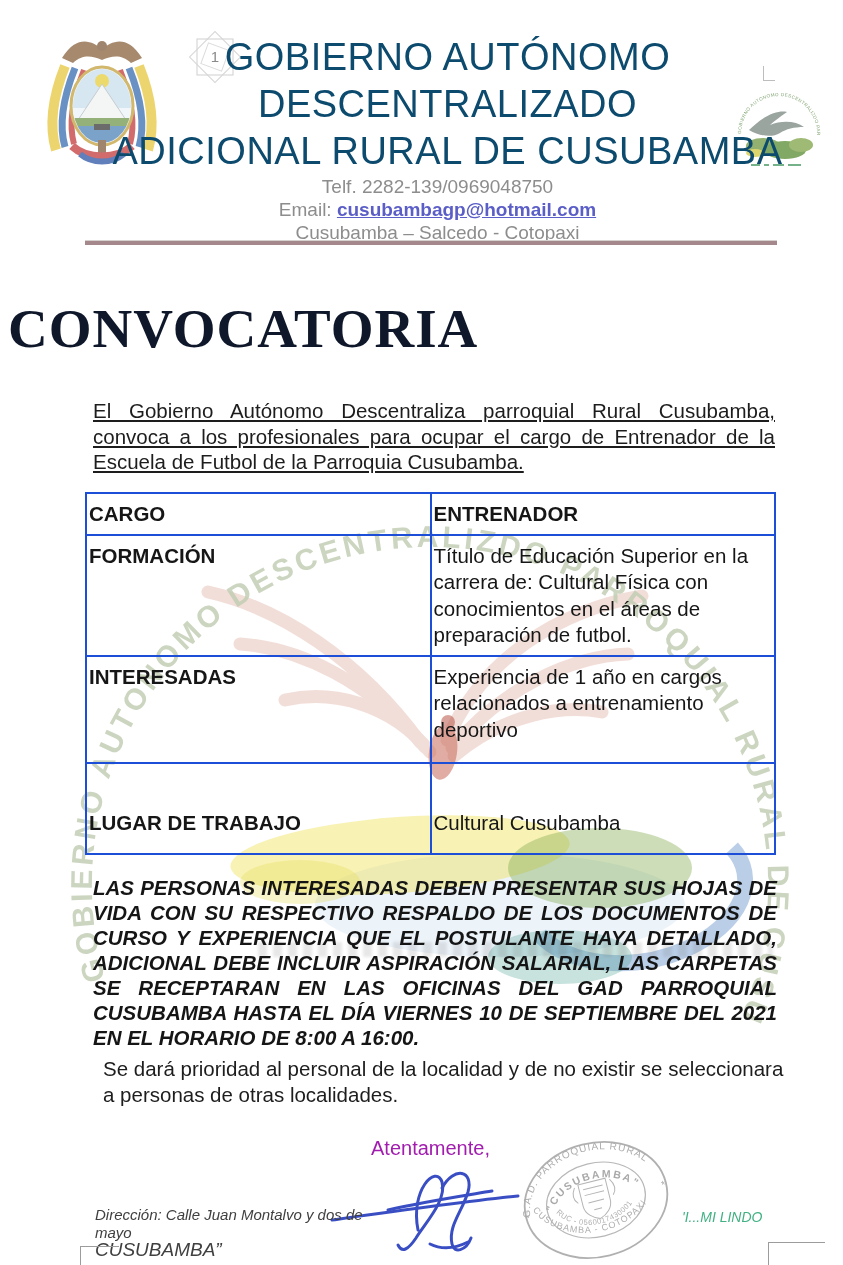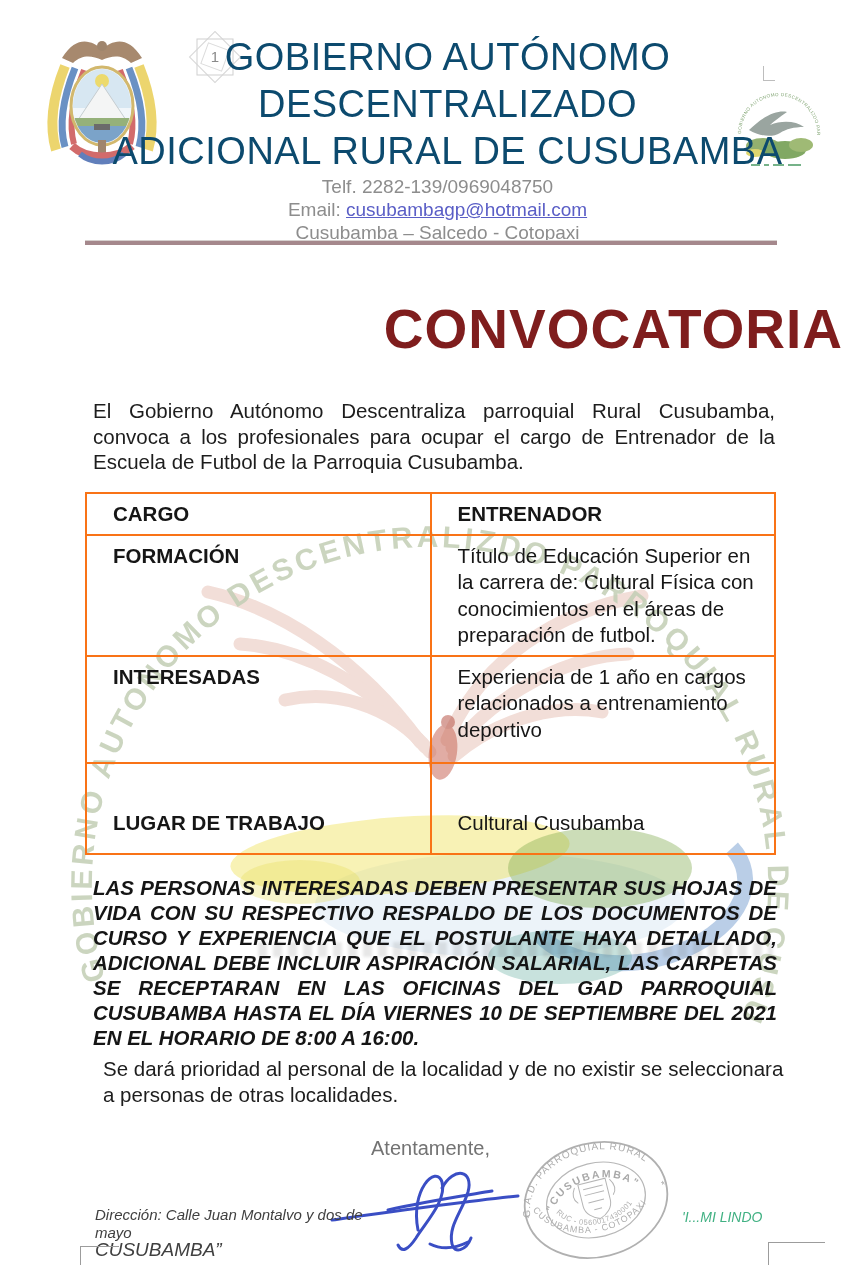--- a/index.html
+++ b/index.html
@@ -4,41 +4,41 @@
 <style>
   html,body{margin:0;padding:0;background:#ffffff;}
   .page{position:relative;width:843px;height:1265px;background:#ffffff;overflow:hidden;
         font-family:"Liberation Sans", sans-serif;color:#1c1c1c;}
   .abs{position:absolute;}
   
   .title-block{top:34px;left:0;right:0;padding-left:52px;text-align:center;
     font-size:38px;line-height:47px;color:#0c4a6e;font-weight:500;letter-spacing:.5px;}
   .contact{top:175px;left:0;right:0;padding-left:32px;text-align:center;
     font-size:19px;line-height:23px;color:#8d8d8d;}
-  .contact a{color:#5a5ec6;text-decoration:underline;}
+  .contact a{color:#5a5ec6;text-decoration:underline;font-weight:bold;}
   .separator{top:240px;left:85px;width:692px;height:5px;
     background:linear-gradient(to bottom,#d6d0ce 0 1.5px,#a5888c 1.5px 100%);}
   
-  .convocatoria{top:297px;left:0;right:0;padding-left:8px;text-align:right;
-    font-size:55px;font-weight:700;color:#7f1d1d;letter-spacing:1px;}
+  .convocatoria{top:297px;left:0;right:0;padding-left:8px;text-align:left;
+    font-size:55px;font-weight:700;color:#0f172a;letter-spacing:1px;font-family:Liberation Serif, serif;}
   .intro{top:398px;left:93px;width:682px;font-size:20.5px;line-height:25.5px;
-    text-align:justify;color:#1d1d1d;}
+    text-align:justify;color:#1d1d1d;text-decoration:underline;}
   table.jobtable{top:492px;left:85px;width:691px;position:absolute;
     border-collapse:collapse;font-size:20.5px;color:#161616;}
-  table.jobtable td{border:2px solid #f97316;vertical-align:top;padding:7px 10px 6px 26px;
+  table.jobtable td{border:2px solid #1d4ed8;vertical-align:top;padding:7px 10px 6px 2px;
     line-height:26.5px;width:50%;}
   table.jobtable .lbl{font-weight:700;}
   table.jobtable tr.r1 td{height:26px;}
   table.jobtable tr.r2 td{height:106px;}
   table.jobtable tr.r3 td{height:92px;}
   table.jobtable tr.r4 td{height:66px;vertical-align:bottom;padding-bottom:16px;}
   .notice{top:875px;left:93px;width:684px;font-size:20.5px;line-height:25px;
     font-style:italic;font-weight:700;text-align:justify;color:#151515;}
   .priority{top:1046px;left:93px;width:684px;font-size:20.5px;line-height:26px;color:#1d1d1d;}
-  .closing{top:1137px;left:0;right:0;padding-left:18px;text-align:center;font-size:20px;color:#737373;}
+  .closing{top:1137px;left:0;right:0;padding-left:18px;text-align:center;font-size:20px;color:#a21caf;}
   
   .footer-left{top:1206px;left:95px;width:300px;font-style:italic;color:#404040;}
   .footer-left .l1{font-size:15px;line-height:18px;}
   .footer-left .l2{font-size:19px;line-height:16px;}
   .footer-right{top:1209px;left:682px;font-style:italic;font-size:14px;color:#41b183;}
   .corner{border-left:1.5px solid #9c9c9c;border-top:1.5px solid #9c9c9c;}
   .corner-bl{top:1246px;left:80px;width:38px;height:19px;}
   .corner-br{top:1242px;left:768px;width:56px;height:23px;}
   .corner-logo{top:66px;left:763px;width:11px;height:14px;
     border-left:1px solid #bdbdbd;border-bottom:1px solid #bdbdbd;}

